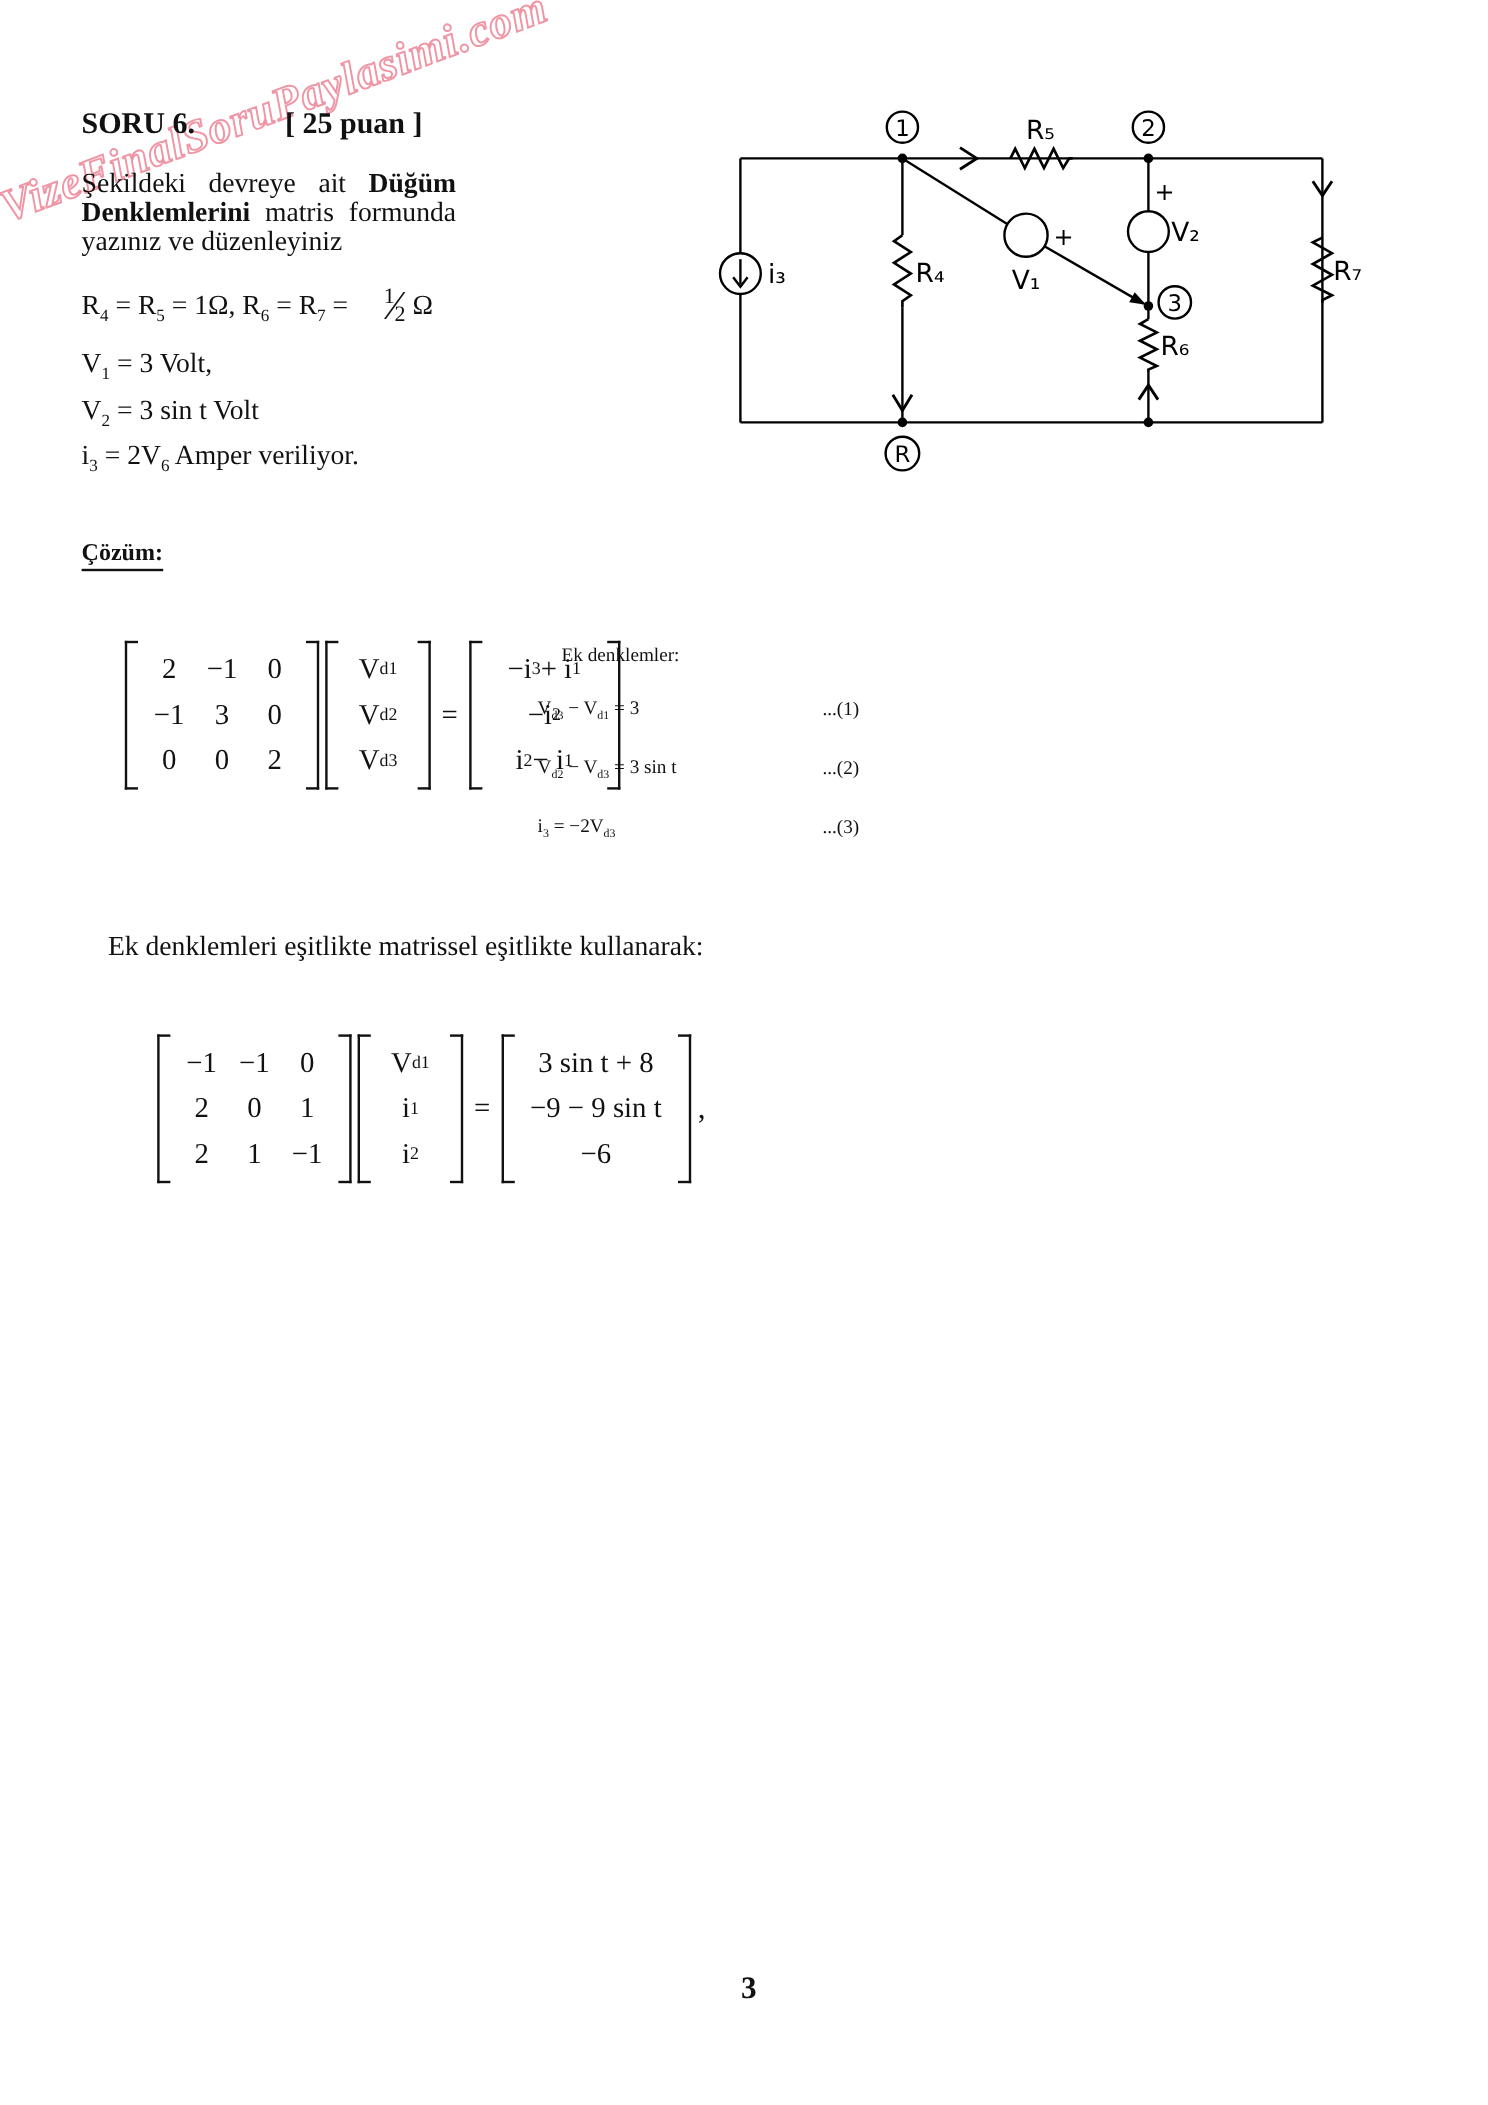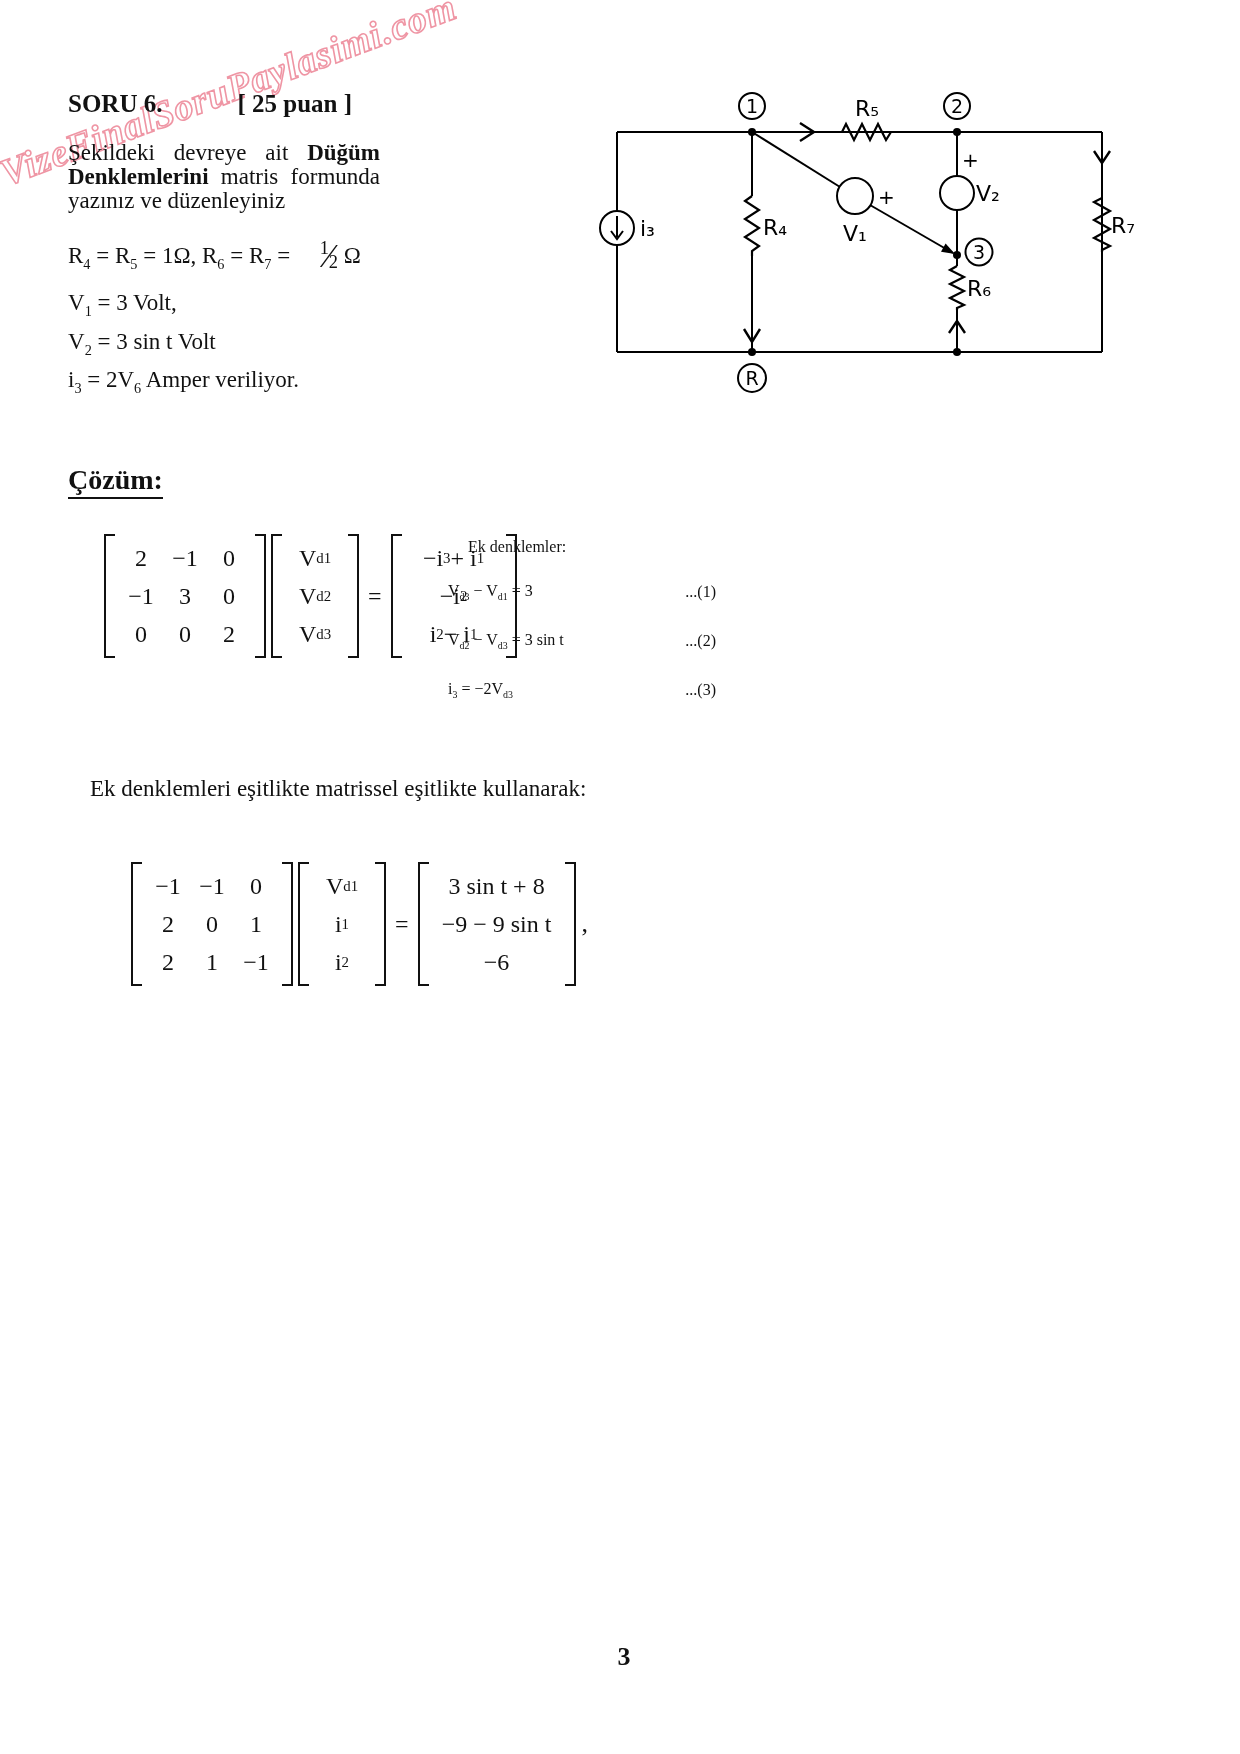--- a/index.html
+++ b/index.html
@@ -26,21 +26,21 @@
   .eq-v2{top:329px;}
   .eq-i3{top:367px;font-family:Liberation Serif, serif;}
   .frac{display:inline-block;margin-left:24px;}
   .frac sup{font-size:0.8em; vertical-align:0.5em;}
   .frac .sl{font-size:1.5em; vertical-align:-0.12em; margin:0 -3px;}
   .frac sub{font-size:0.8em; vertical-align:-0.3em;}
   
   .circuit{position:absolute; left:530px; top:60px;}
   .circuit text{font-family:"DejaVu Sans","Liberation Sans",sans-serif; fill:#000;}
   
-  .sol-head{position:absolute; left:68px; top:464px; font-size:28px; font-weight:bold;
+  .sol-head{position:absolute; left:68px; top:450px; font-size:20px; font-weight:bold;
     border-bottom:2.5px solid #111; padding-bottom:1px;}
   .mx{position:absolute; display:flex; align-items:center;}
   .mx1{left:104px; top:534px;}
   .mx2{left:131px; top:862px;}
   .vbr{width:9px; align-self:stretch; border:2.2px solid #111;}
   .vbr.l{border-right:none;}
   .vbr.r{border-left:none;}
   .mgrid{display:grid; padding:5px 4px;}
   .g3{grid-template-columns:repeat(3,44px);}
   .g1v{grid-template-columns:58px;}

